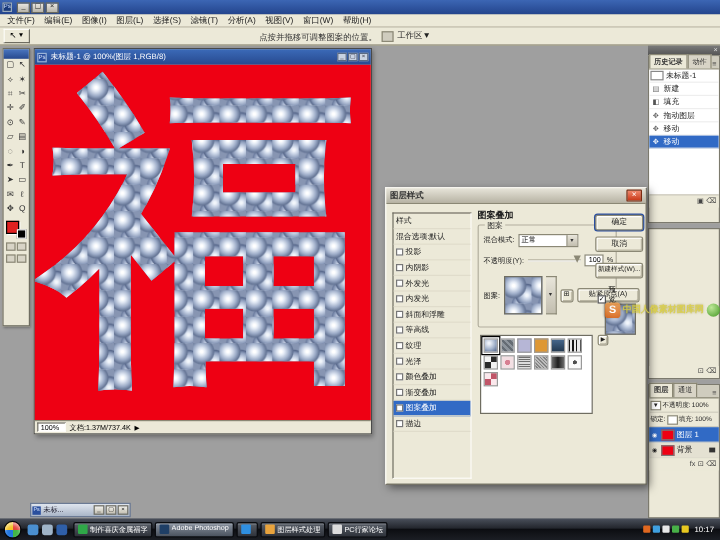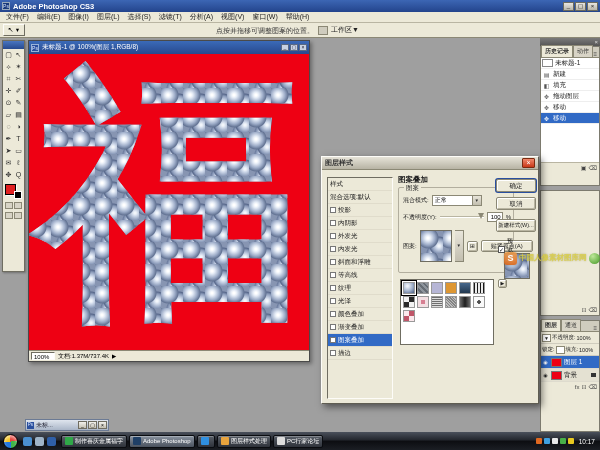--- a/index.html
+++ b/index.html
@@ -146,21 +146,20 @@
   .tray-ic { width:6px; height:6px; border-radius:1px; }
   #clock { color:#fff; font-size:6.5px; padding-left:3px; padding-right:2px; }
 </style>
 </head>
 <body>
 
 <div id="screen">
 
   <div id="titlebar" class="abs">
     <span class="appicon">Ps</span>
-    <span class="ttl">Adobe Photoshop CS3</span>
     <span class="winbtn">_</span>
     <span class="winbtn">▢</span>
     <span class="winbtn">×</span>
   </div>
 
   <div id="menubar" class="abs">
 
   <span class="menu-item">文件(F)</span>
       <span class="menu-item">编辑(E)</span>
       <span class="menu-item">图像(I)</span>

